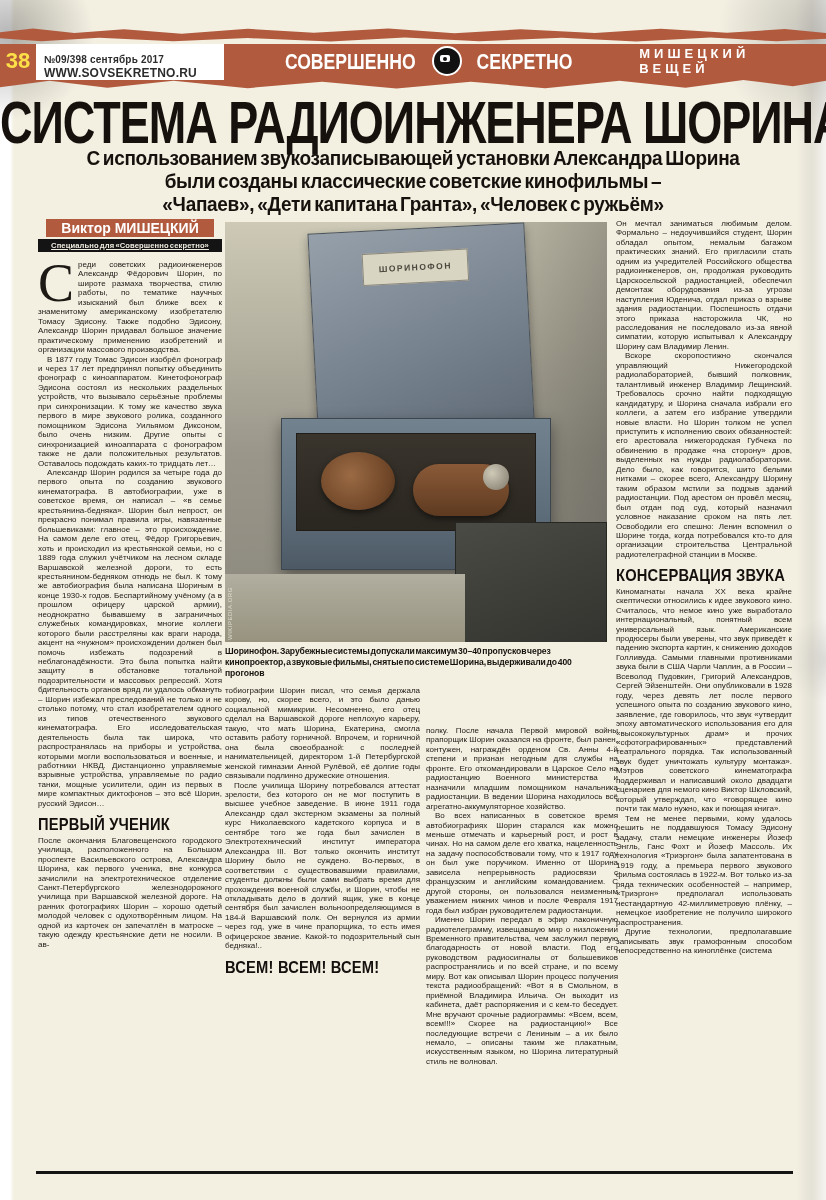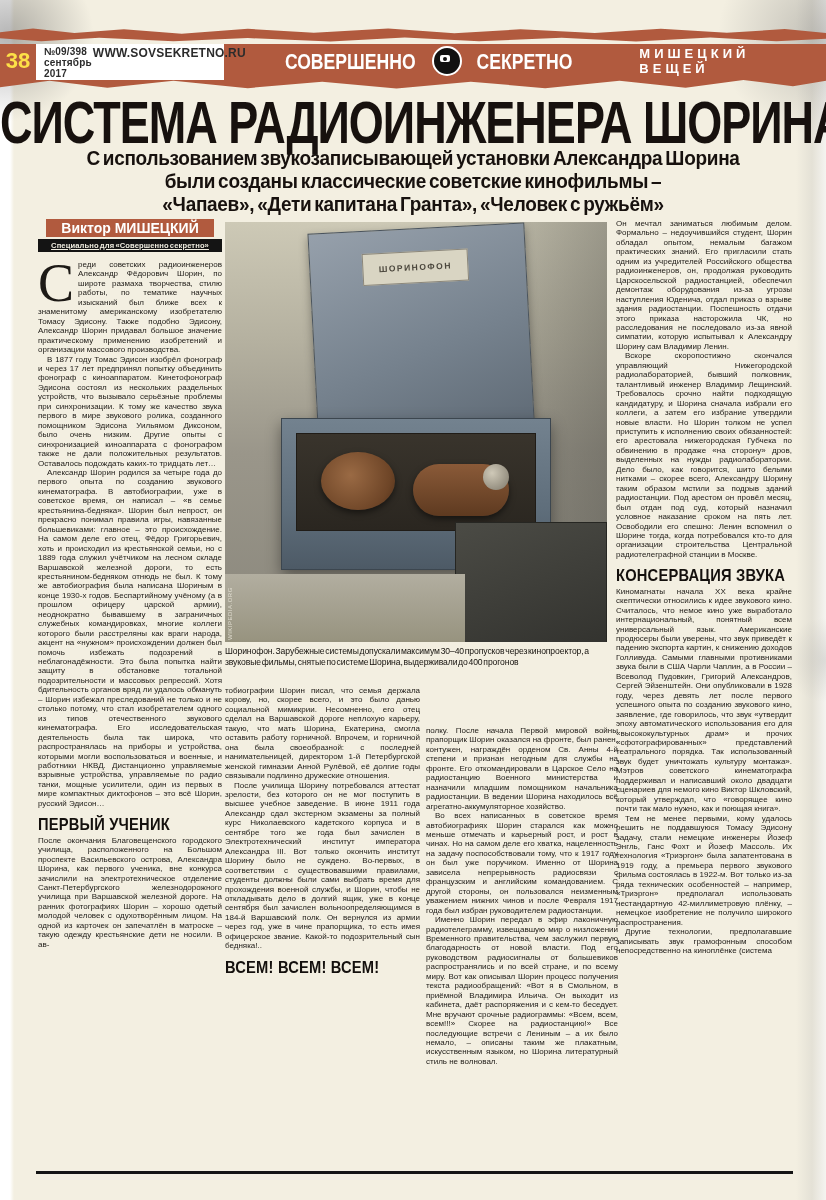--- a/index.html
+++ b/index.html
@@ -27,21 +27,21 @@
     position:absolute;left:0;top:44px;width:826px;height:46px;background:#b15a3e;
     clip-path:polygon(0 0,100% 0,100% 80%,96% 92%,90% 78%,83% 95%,75% 80%,66% 96%,57% 82%,48% 97%,39% 82%,30% 96%,21% 80%,13% 95%,6% 80%,0 94%);
     display:flex;align-items:flex-start;
   }
   .pageno{
     width:36px;height:34px;display:flex;align-items:center;justify-content:center;
     color:#fde047;font-size:22px;font-weight:bold;
   }
   .issuebox{
     background:#fff;width:172px;height:34px;padding:2px 8px 0 8px;
-    display:flex;flex-direction:row;justify-content:space-between;gap:1px;
+    display:flex;flex-direction:column;justify-content:flex-end;gap:1px;
   }
   .issue-line{font-size:10px;font-weight:bold;color:#2c2c2c;letter-spacing:.2px;}
   .site-line{font-size:12px;font-weight:bold;color:#2c2c2c;letter-spacing:.2px;}
   .masthead{
     display:flex;align-items:center;height:34px;margin-left:52px;gap:8px;
   }
   .masthead .word{
     color:#fff;font-size:20px;font-weight:900;letter-spacing:0;transform:scale(.88,1.12);
   }
   .cam-icon{
@@ -138,21 +138,21 @@
     position:absolute;left:0;top:352px;width:240px;height:68px;
     background:linear-gradient(180deg,#b2aea0,#97937f);
   }
   .photo-credit{
     position:absolute;left:227px;top:540px;width:10px;height:100px;
     color:#e9e6da;font-size:6px;letter-spacing:.5px;
     writing-mode:vertical-rl;transform:rotate(180deg);text-align:left;opacity:.85;
   }
   .caption{
     position:absolute;left:225px;top:646px;width:384px;color:#15120e;
-    font-size:8.6px;line-height:11px;font-weight:normal;word-spacing:-1.5px;letter-spacing:-.1px;
+    font-size:8.6px;line-height:11px;font-weight:bold;word-spacing:-1.5px;letter-spacing:-.1px;
   }
   
   .bottom-rule{position:absolute;left:36px;top:1171px;width:757px;height:3px;background:#141414;}
 </style>
 </head>
 <body>
 
 <div class="page">
 
   <div class="torn-strip"></div>

